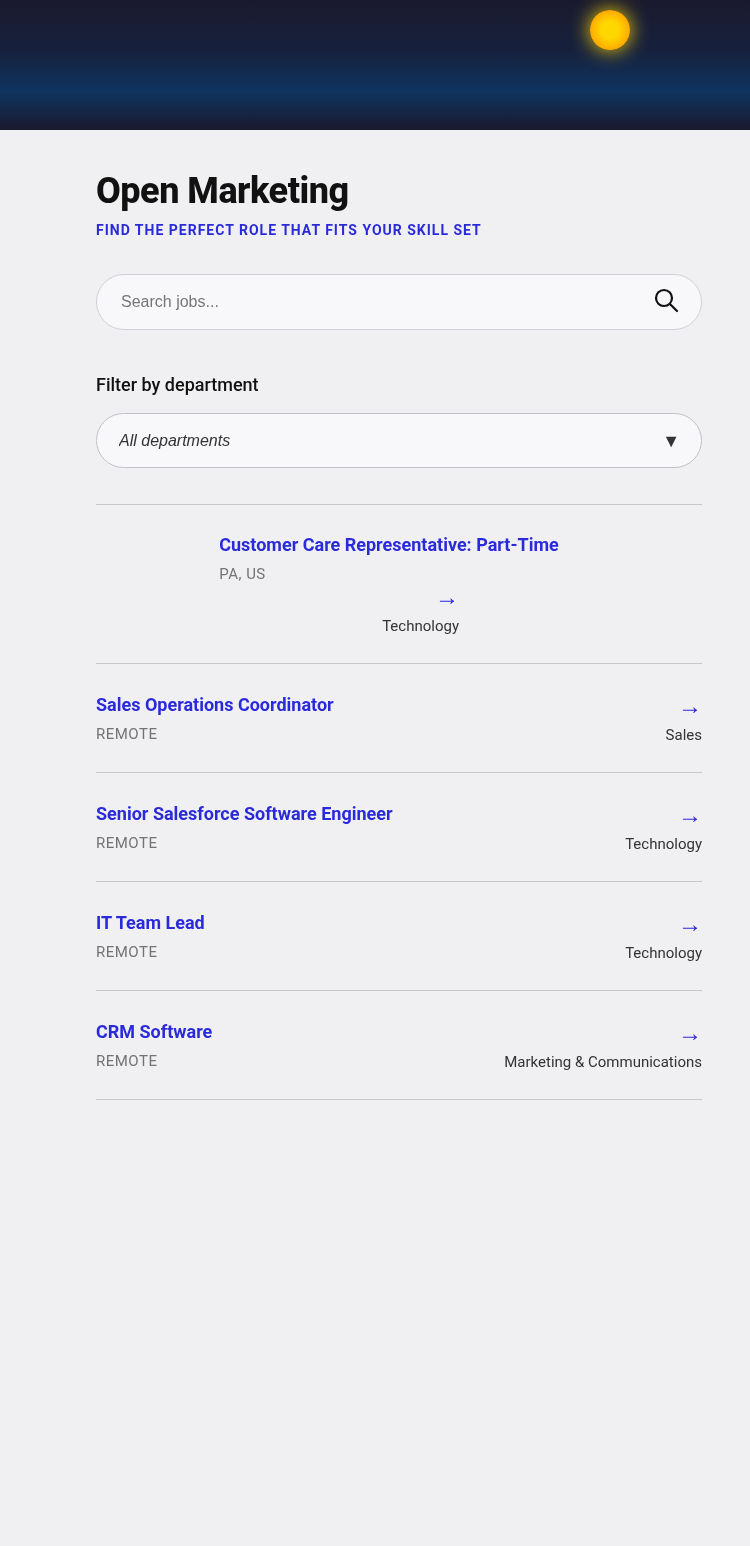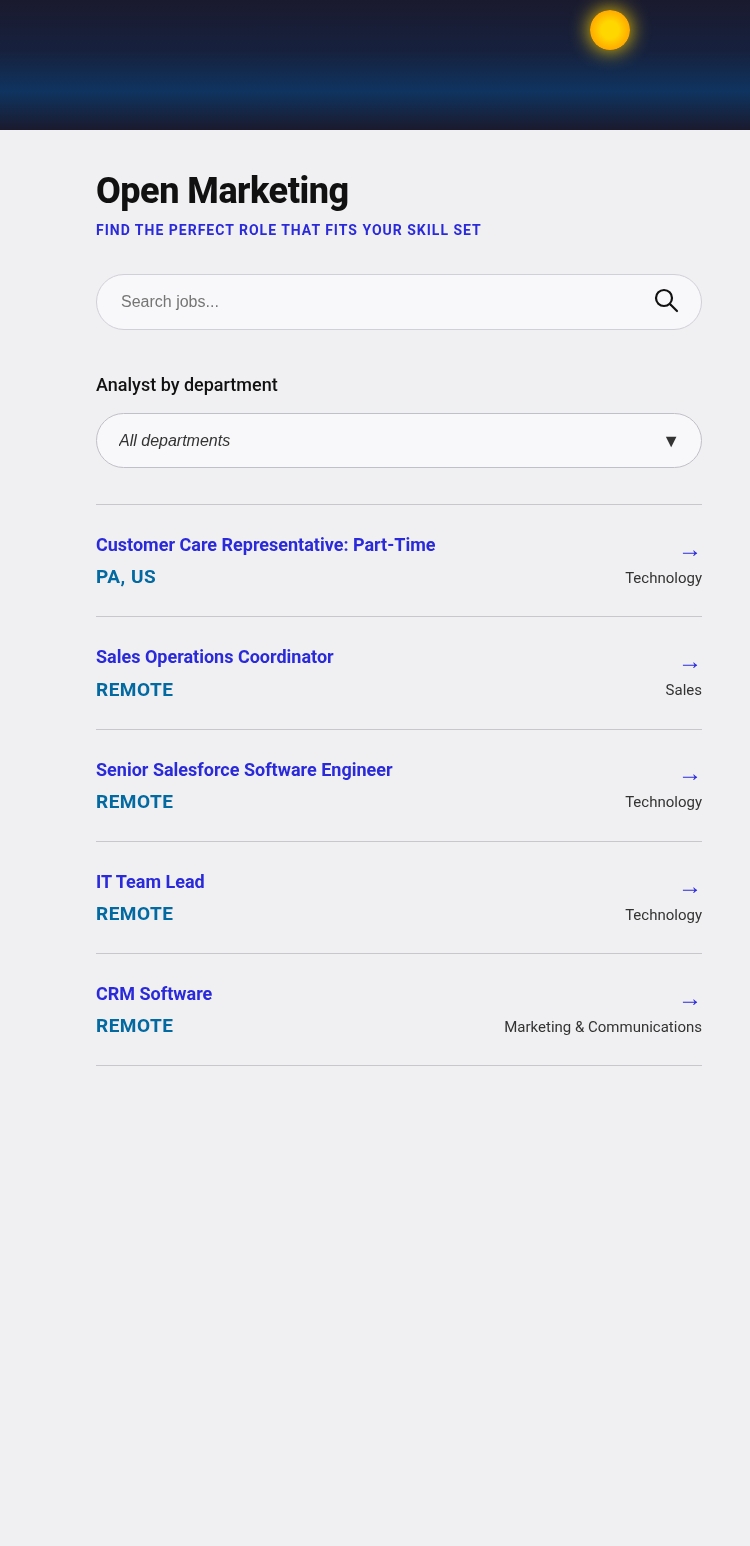--- a/index.html
+++ b/index.html
@@ -139,20 +139,21 @@
       justify-content: space-between;
       align-items: center;
       padding: 28px 0;
       border-bottom: 1px solid #c8c8cc;
       cursor: pointer;
       text-decoration: none;
     }
 
     .job-item:first-child {
       border-top: 1px solid #c8c8cc;
+      flex-direction: column;
     }
 
     .job-left {
       flex: 1;
       padding-right: 20px;
     }
 
     .job-title {
       font-size: 18px;
       font-weight: 700;
@@ -161,23 +162,23 @@
       line-height: 1.35;
     }
 
     .job-meta {
       display: flex;
       align-items: center;
       gap: 0;
     }
 
     .job-location {
-      font-size: 19px;
-      font-weight: 700;
-      color: #0369a1;
+      font-size: 15px;
+      font-weight: 400;
+      color: #737373;
       letter-spacing: 0.5px;
       text-transform: uppercase;
     }
 
     .job-right {
       display: flex;
       flex-direction: column;
       align-items: flex-end;
       gap: 6px;
       min-width: 120px;
@@ -210,21 +211,21 @@
   <div class="search-container">
     <input type="text" class="search-input" placeholder="Search jobs..." style="">
     <div class="search-icon-wrapper">
       <svg class="search-icon-svg" viewBox="0 0 28 28" fill="none" xmlns="http://www.w3.org/2000/svg">
         <circle cx="12" cy="12" r="8" stroke="#111" stroke-width="2.2"></circle>
         <line x1="18.5" y1="18.5" x2="25" y2="25" stroke="#111" stroke-width="2.2" stroke-linecap="round"></line>
       </svg>
     </div>
   </div>
 
-  <p class="filter-label">Analyst by department</p>
+  <p class="filter-label">Filter by department</p>
 
   <div class="department-select-container">
     <select class="department-select">
       <option>All departments</option>
       <option>Operations</option>
       <option>Sales</option>
       <option>Technology</option>
       <option>Marketing &amp; Communications</option>
     </select>
     <span class="chevron-icon">▼</span>

